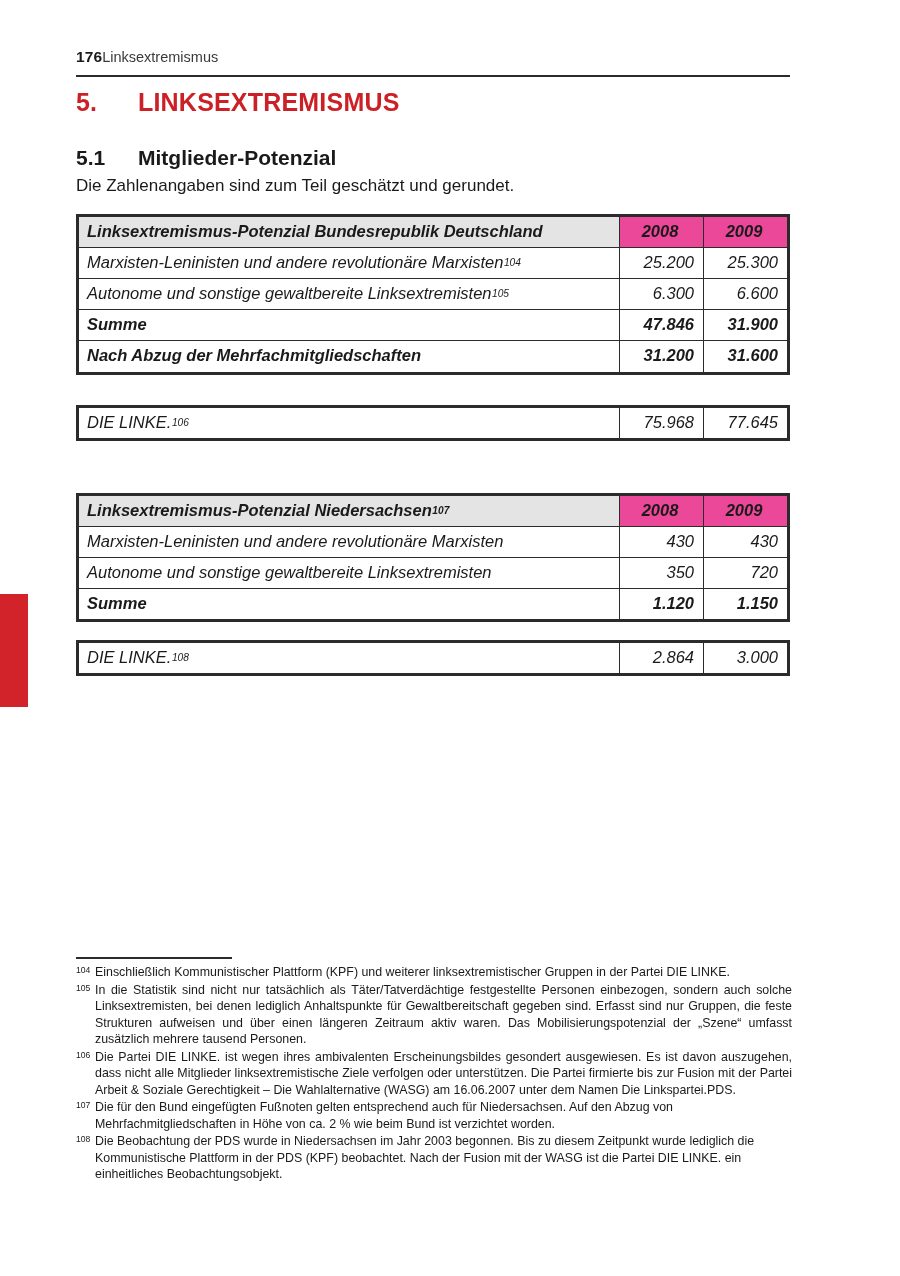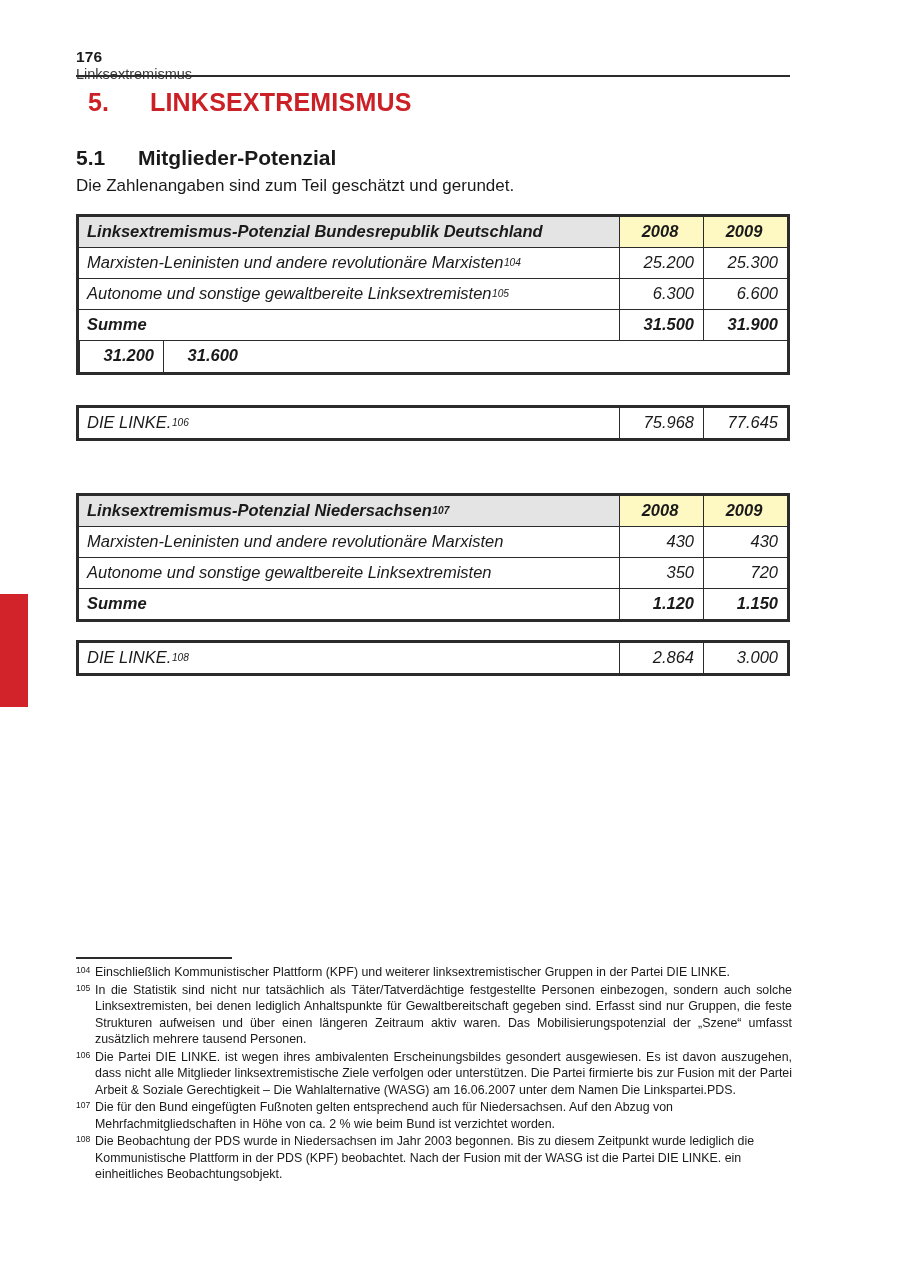--- a/index.html
+++ b/index.html
@@ -27,21 +27,20 @@
   }
 
   
   .runhead {
     position: absolute;
     left: 76px;
     top: 48px;
     width: 714px;
     display: flex;
     align-items: baseline;
-    flex-direction: column;
   }
   .runhead-page {
     font-size: 15.5px;
     font-weight: 600;
     letter-spacing: .1px;
     color: #1a1a1a;
   }
   .runhead-title {
     font-size: 14.5px;
     color: #3a3a3a;
@@ -51,21 +50,21 @@
     left: 76px;
     top: 75px;
     width: 714px;
     height: 2px;
     background: #2b2b2b;
   }
 
   
   .h1 {
     position: absolute;
-    left: 88px;
+    left: 76px;
     top: 88px;
     width: 714px;
     color: #cc2027;
     font-size: 25px;
     font-weight: bold;
     letter-spacing: .2px;
     white-space: nowrap;
   }
   .h1 .h1-num { display: inline-block; width: 62px; }
 
@@ -129,21 +128,21 @@
     display: flex;
     align-items: center;
     justify-content: flex-end;
     white-space: nowrap;
   }
   .tbl-row.head { background: #e4e4e4; }
   .tbl-row.head .cell-num {
     text-align: right;
     justify-content: center;
     font-weight: bold;
-    background: #fef9c3;
+    background: #ec4899;
   }
   .tbl-row.head .cell-label { font-weight: bold; }
   .tbl-row.bold .cell-label,
   .tbl-row.bold .cell-num { font-weight: bold; }
 
   .tbl-row .cell-label,
   .tbl-row .cell-num { min-height: 28px; }
 
   sup.fn {
     font-size: 0.62em;
@@ -237,24 +236,27 @@
         <span>Autonome und sonstige gewaltbereite Linksextremisten</span>
         <sup class="fn">105</sup>
       </div>
       <div class="cell-num">6.300</div>
       <div class="cell-num">6.600</div>
     </div>
     <div class="tbl-row bold">
       <div class="cell-label">
         <span>Summe</span>
       </div>
-      <div class="cell-num">31.500</div>
+      <div class="cell-num">47.846</div>
       <div class="cell-num">31.900</div>
     </div>
     <div class="tbl-row bold">
+      <div class="cell-label">
+        <span>Nach Abzug der Mehrfachmitgliedschaften</span>
+      </div>
       <div class="cell-num">31.200</div>
       <div class="cell-num">31.600</div>
     </div>
 </div>
 
 <div class="tbl" id="table-linke-bund">
   <div class="tbl-row">
       <div class="cell-label">
         <span>DIE LINKE.</span>
         <sup class="fn">106</sup>

